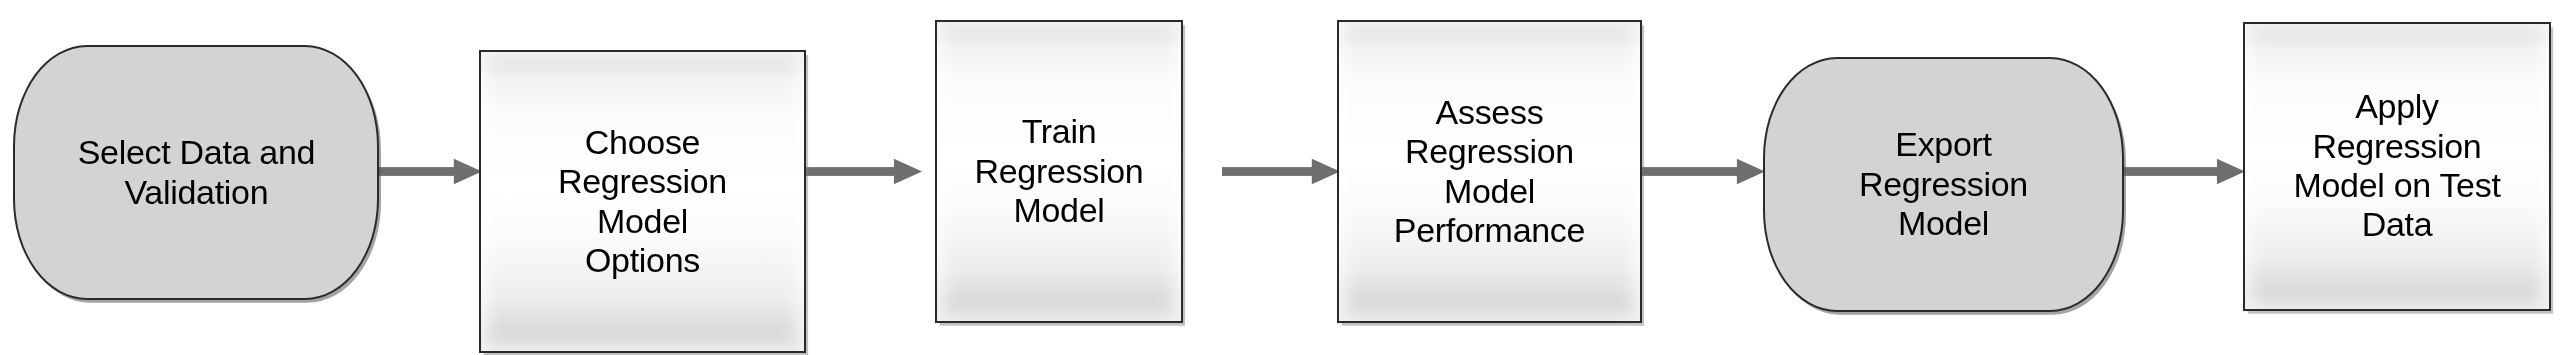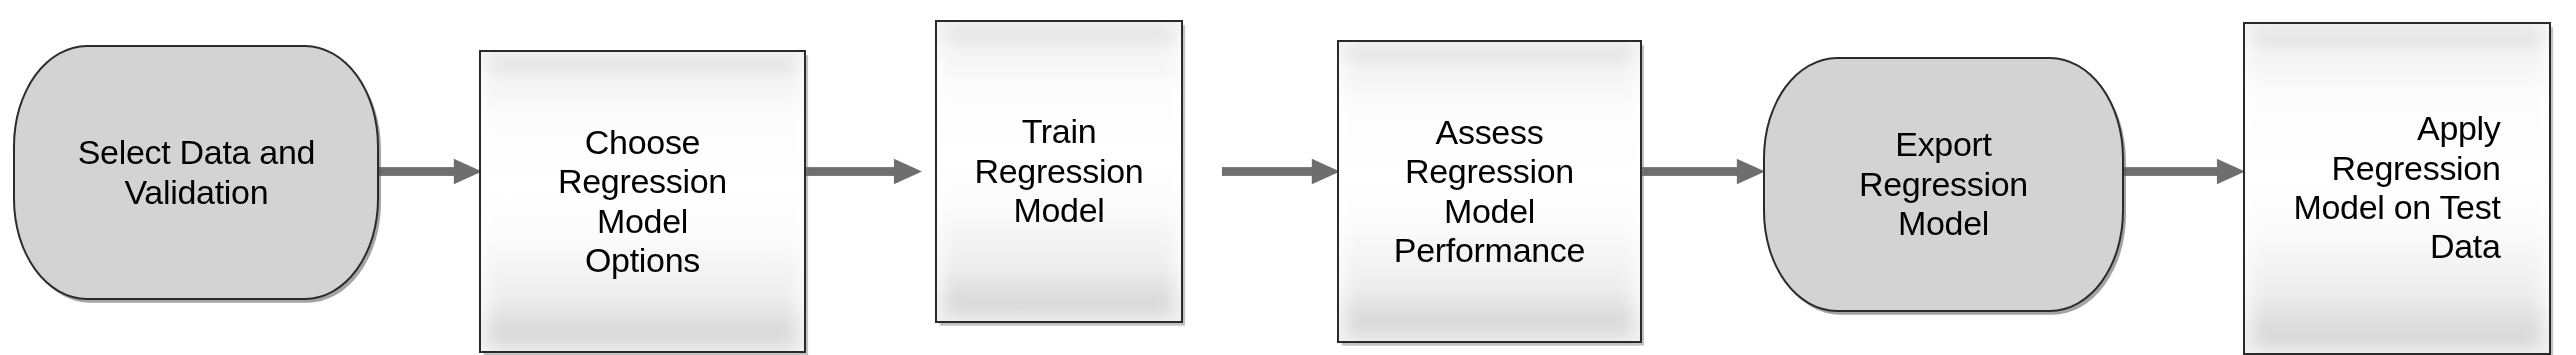--- a/index.html
+++ b/index.html
@@ -108,25 +108,25 @@
     </div>
     <div class="node stadium" style="left: 13.4px; top: 45px; width: 366px; height: 255px;"><span class="node-label">Select Data and
 Validation</span></div>
     <div class="node process" style="left: 479px; top: 20px; width: 327px; height: 303px; margin-top: 30px;"><span class="node-label">Choose
 Regression
 Model
 Options</span></div>
     <div class="node process" style="left: 919px; top: 20px; width: 248px; height: 303px; margin-left: 16px;"><span class="node-label">Train
 Regression
 Model</span></div>
-    <div class="node process" style="left: 1337px; top: 20px; width: 305px; height: 303px; margin-top: 20px;"><span class="node-label">Assess
+    <div class="node process" style="left: 1337px; top: 20px; width: 305px; height: 303px;"><span class="node-label">Assess
 Regression
 Model
 Performance</span></div>
     <div class="node stadium" style="left: 1763px; top: 45px; width: 361px; height: 255px; margin-top: 12px;"><span class="node-label">Export
 Regression
 Model</span></div>
-    <div class="node process" style="left: 2243px; top: 21.5px; width: 308px; height: 333px; text-align: right;"><span class="node-label">Apply
+    <div class="node process" style="left: 2243px; top: 21.5px; width: 308px; height: 289px;"><span class="node-label">Apply
 Regression
 Model on Test
 Data</span></div>
   </div>
 
 
 </body></html>

